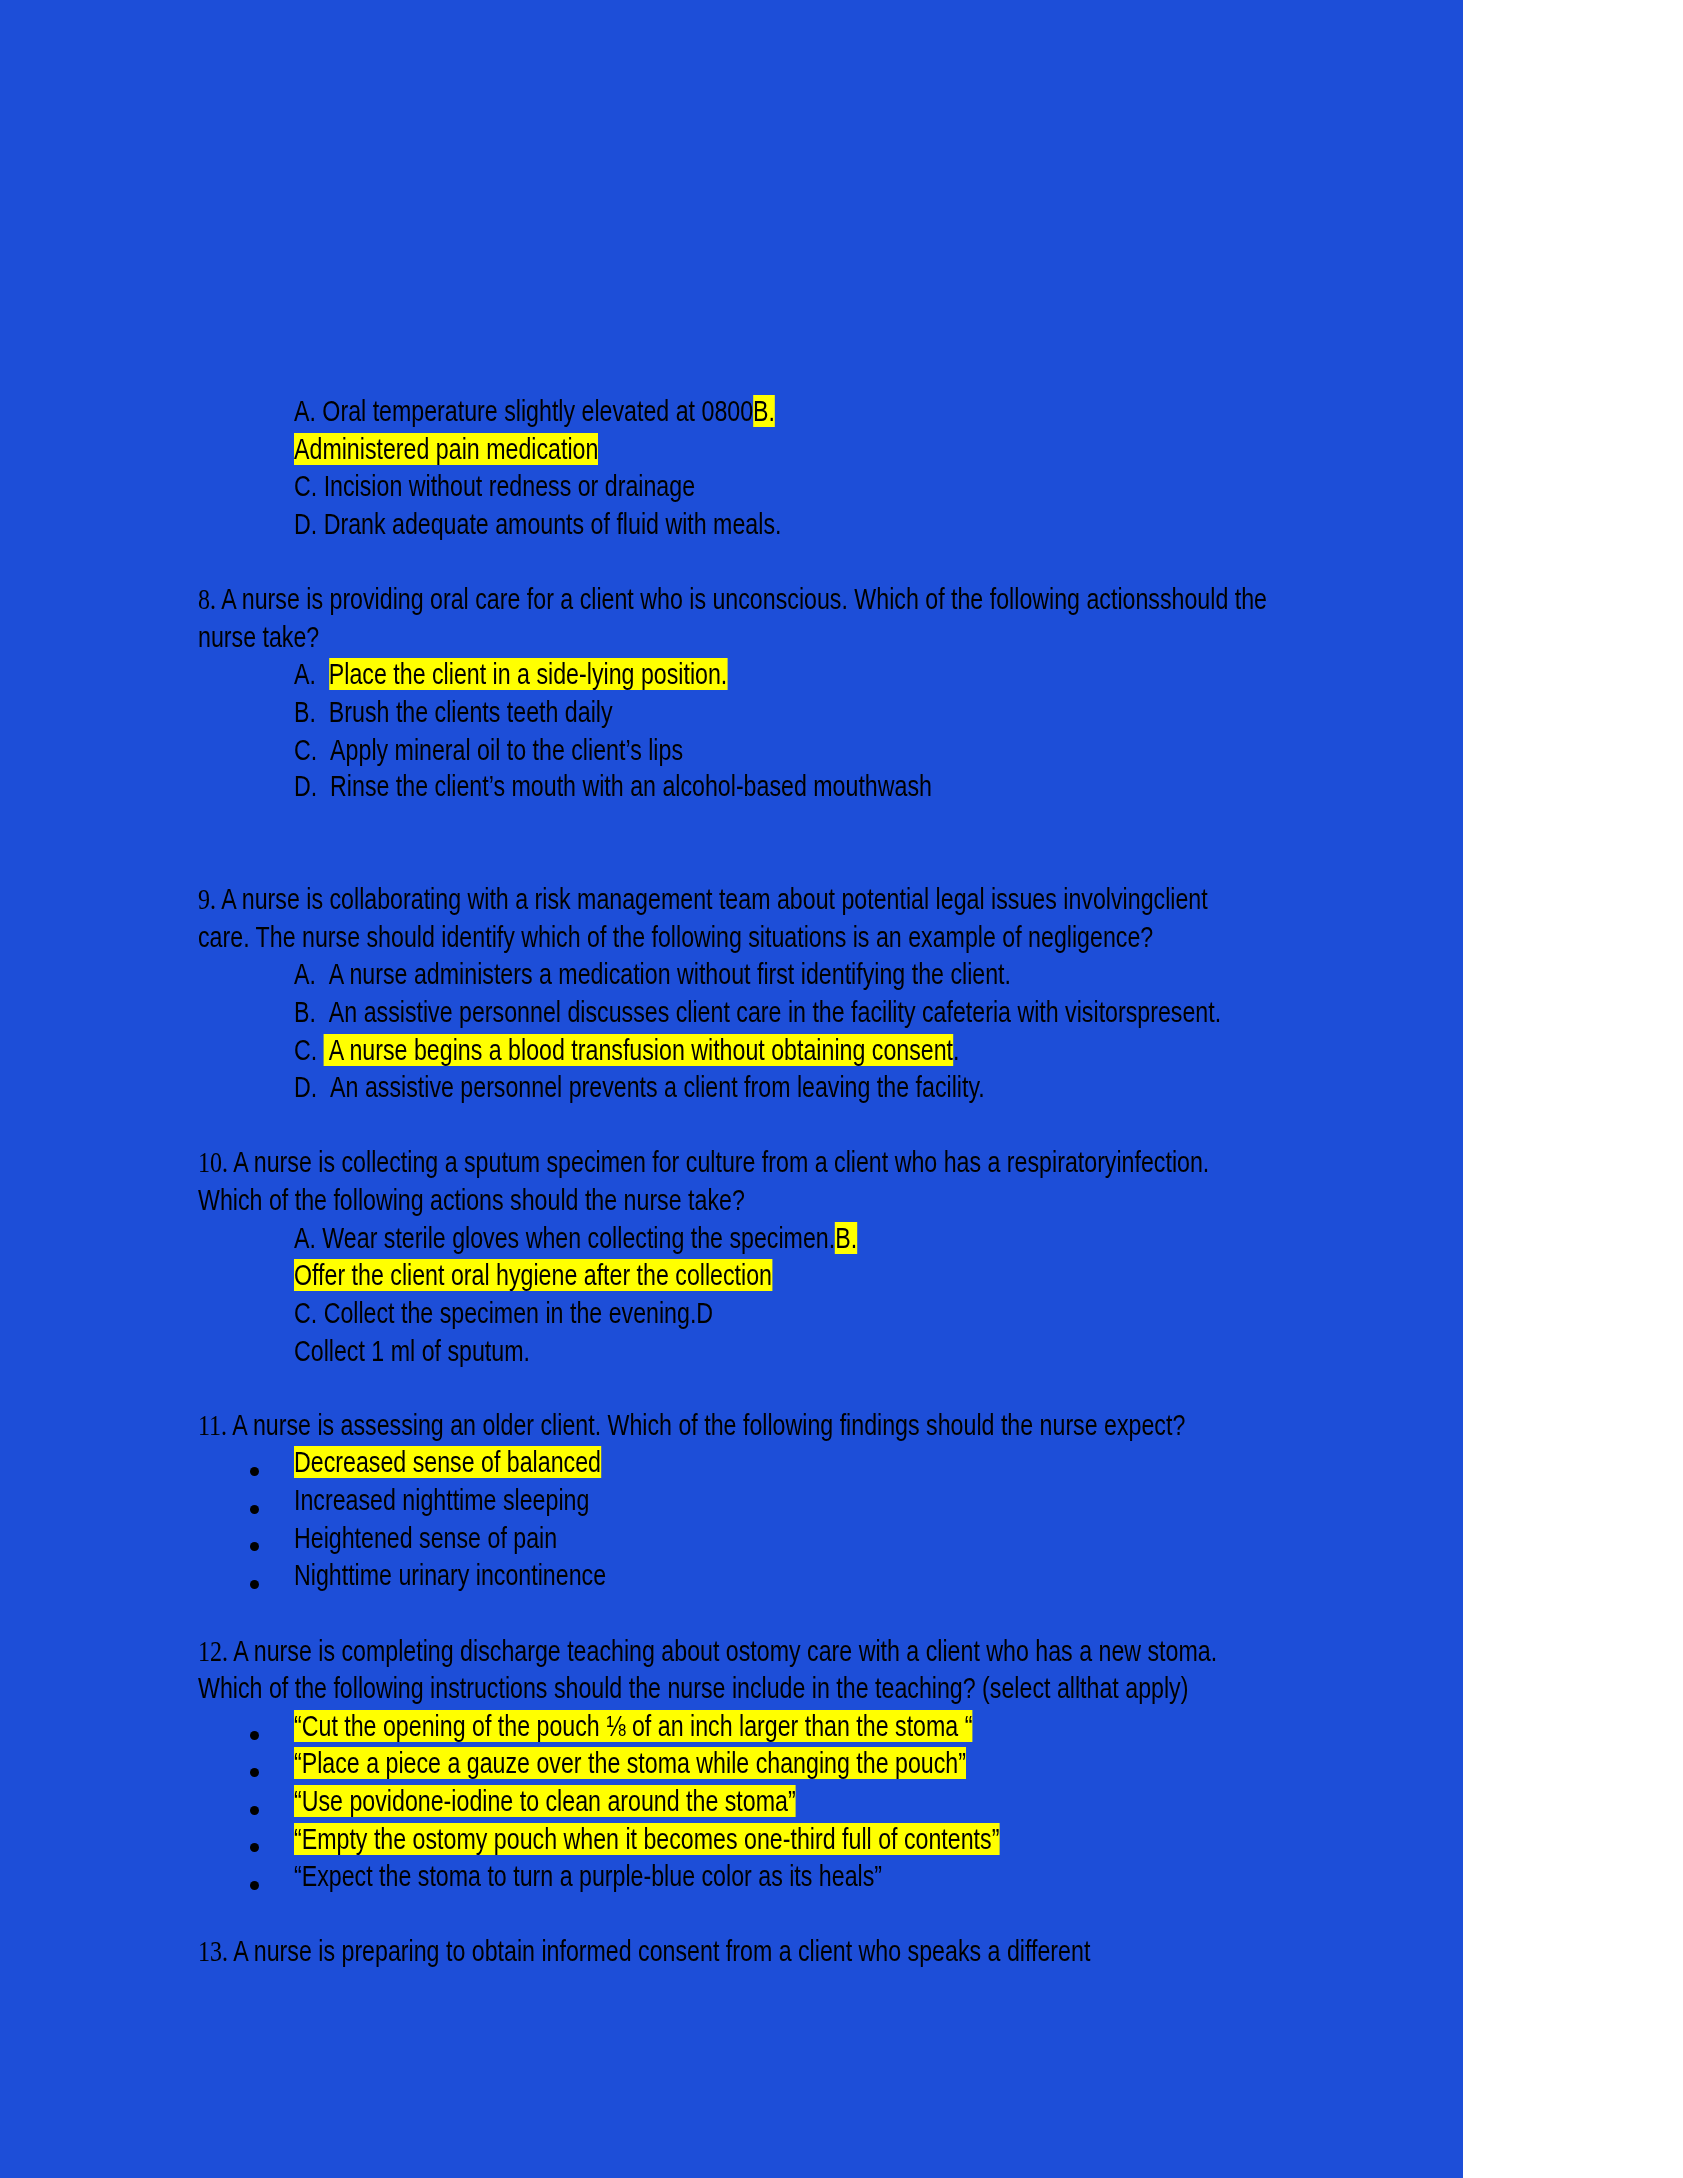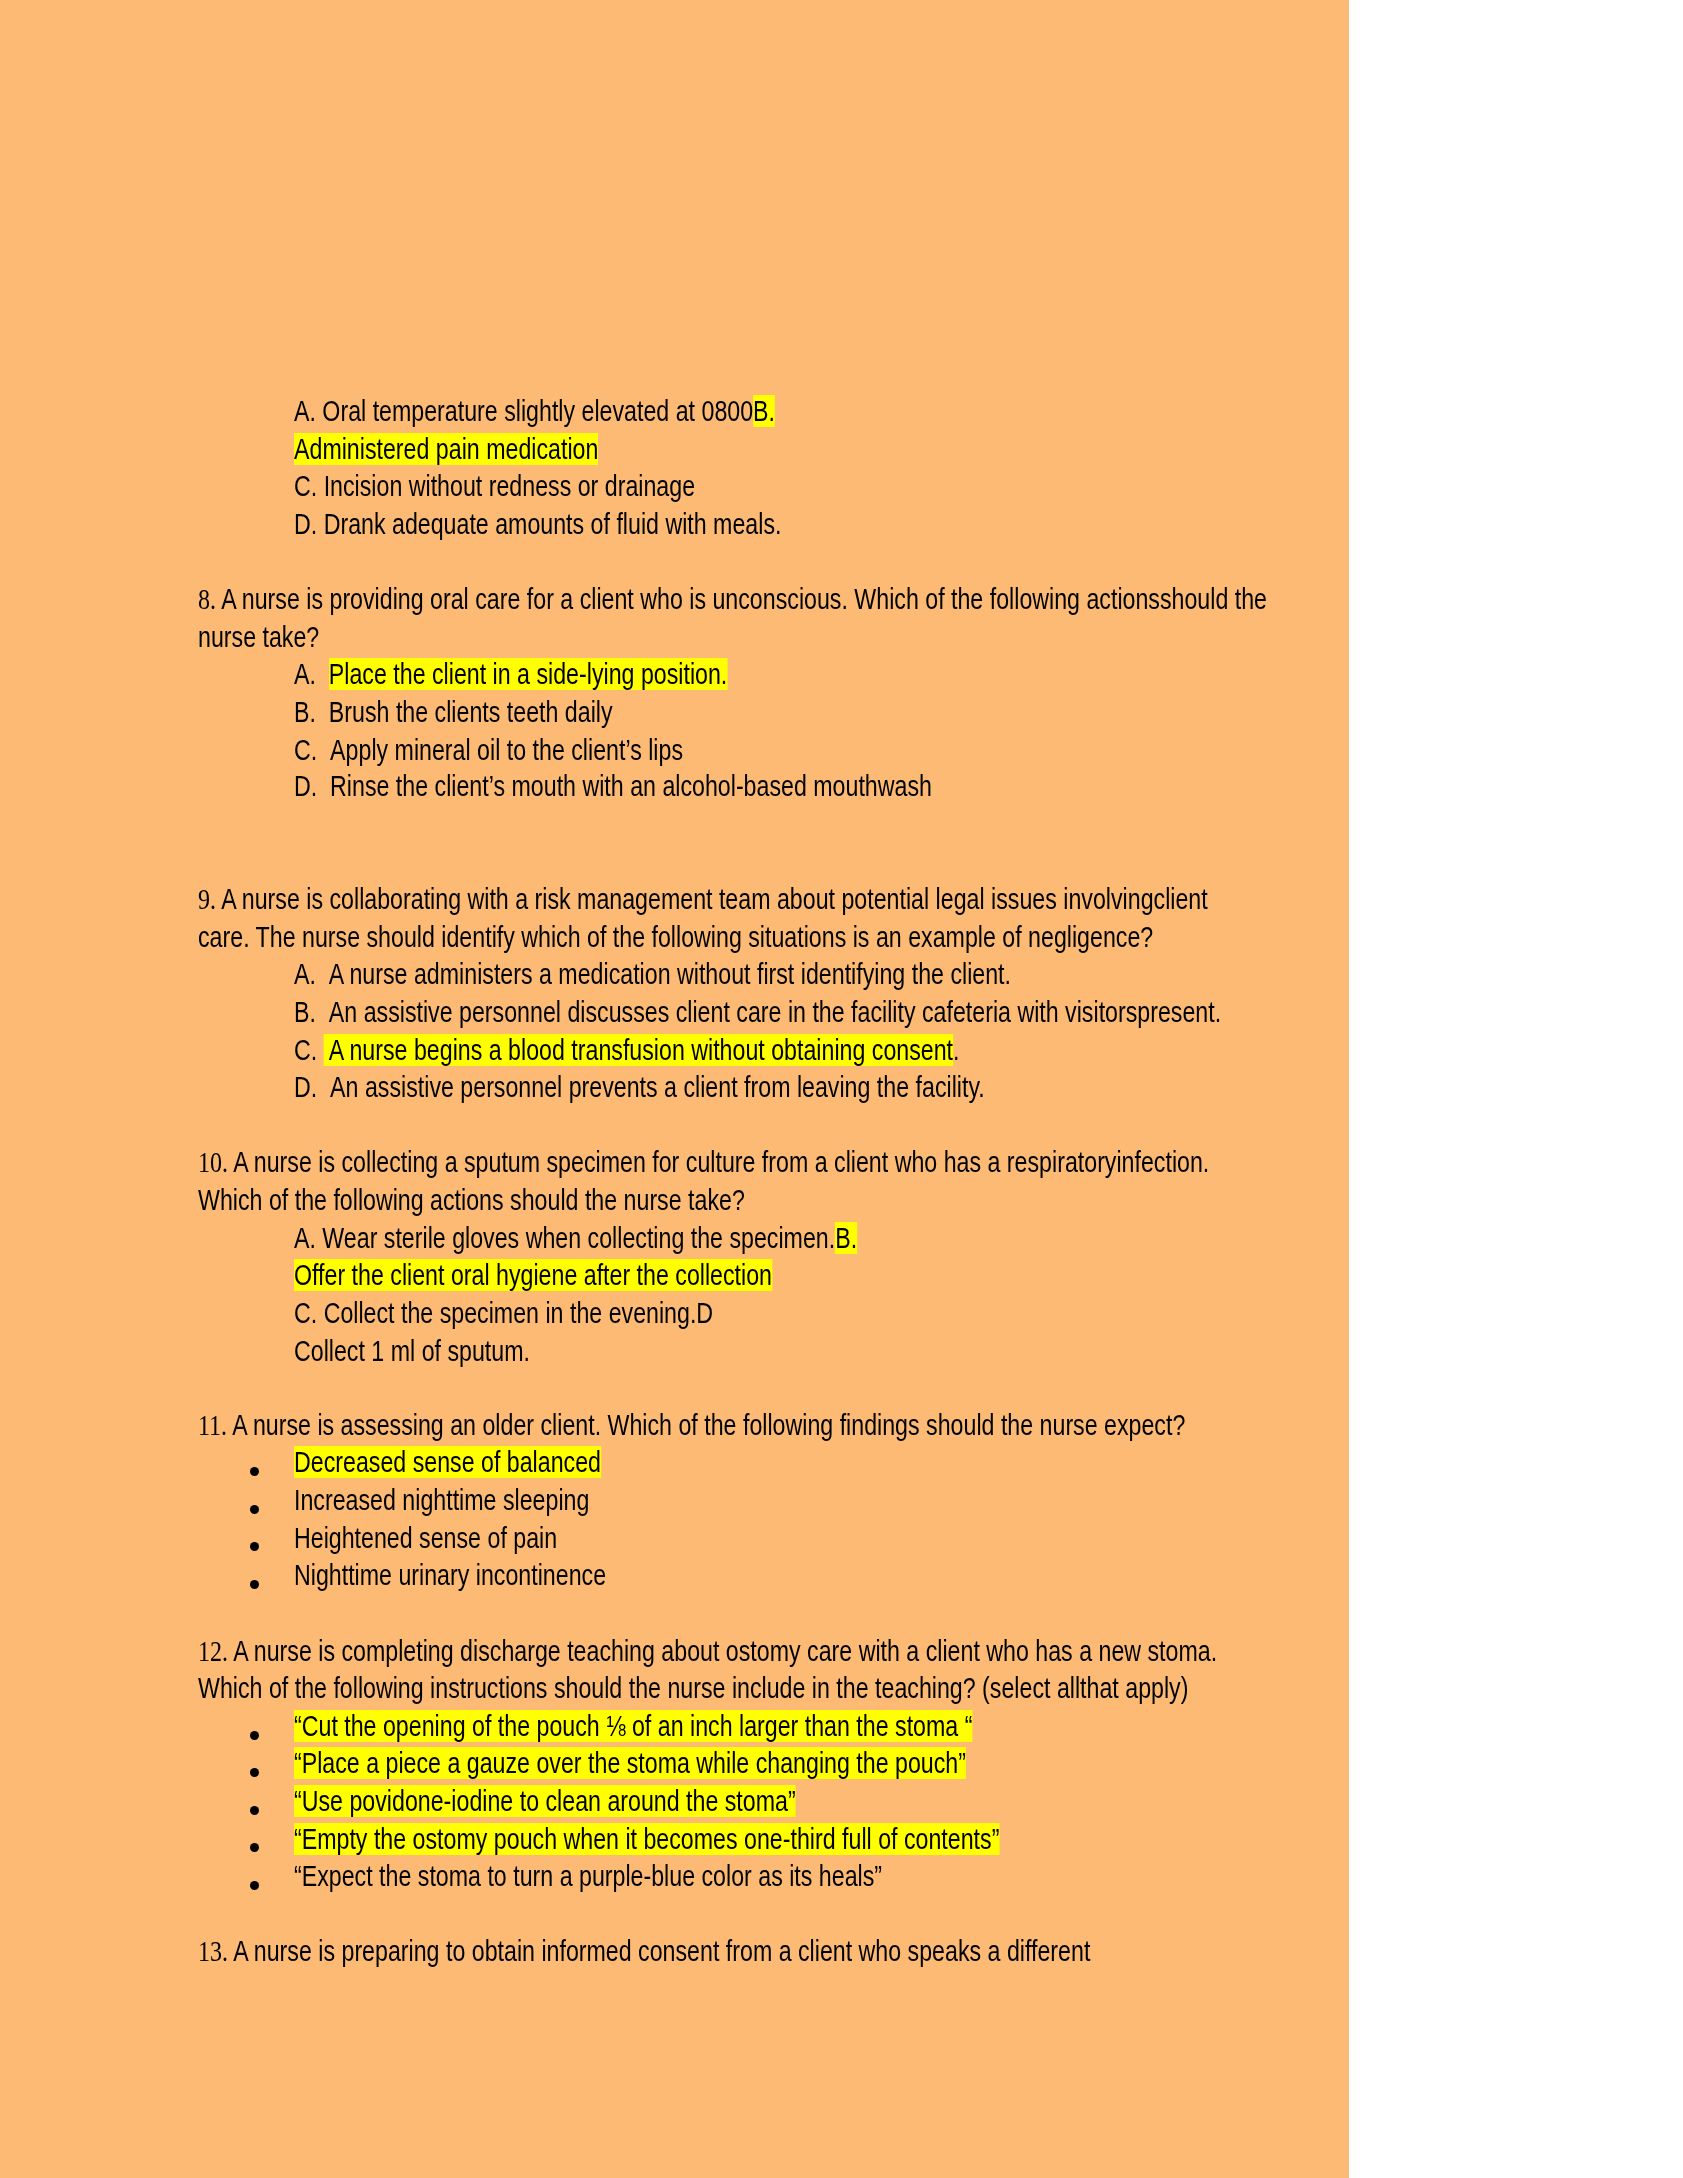--- a/index.html
+++ b/index.html
@@ -1,17 +1,17 @@
 <!DOCTYPE html>
 <html><head>
 <meta charset="utf-8">
 <style>
   html, body { margin: 0; padding: 0; background: #ffffff; }
   body { width: 1683px; height: 2178px; position: relative; overflow: hidden; }
-  .page { position: absolute; left: 0; top: 0; width: 1349px; height: 2178px; background: #fdba74; }
+  .page { position: absolute; left: 0; top: 0; width: 1463px; height: 2178px; background: #1d4ed8; }
   .line {
     position: absolute;
     height: 38px;
     line-height: 38px;
     font-family: "Liberation Sans", sans-serif;
     font-size: 29px;
     color: #000000;
     white-space: nowrap;
     transform-origin: 0 50%;
     transform: scaleX(0.80);

